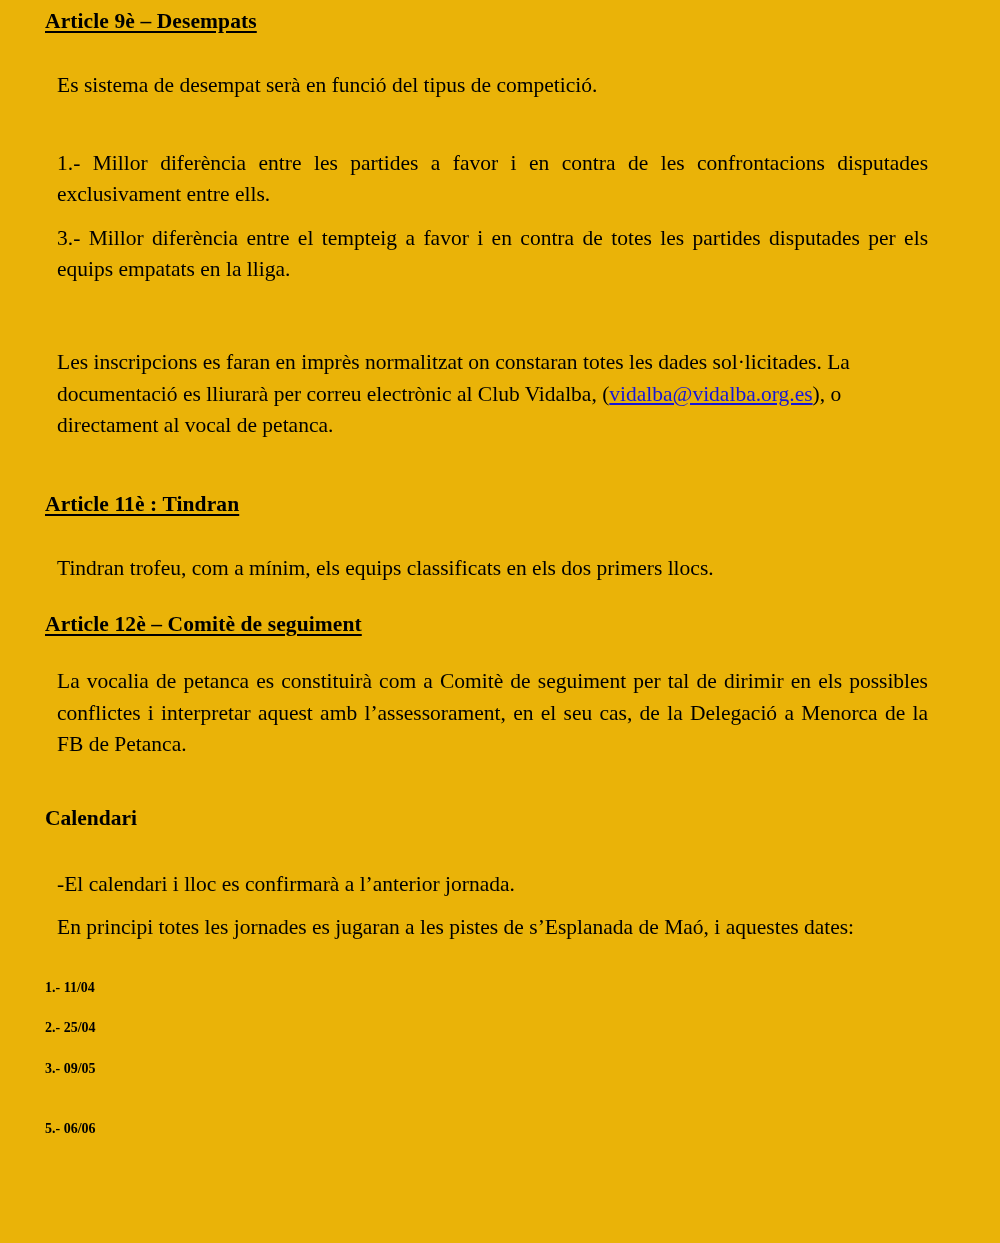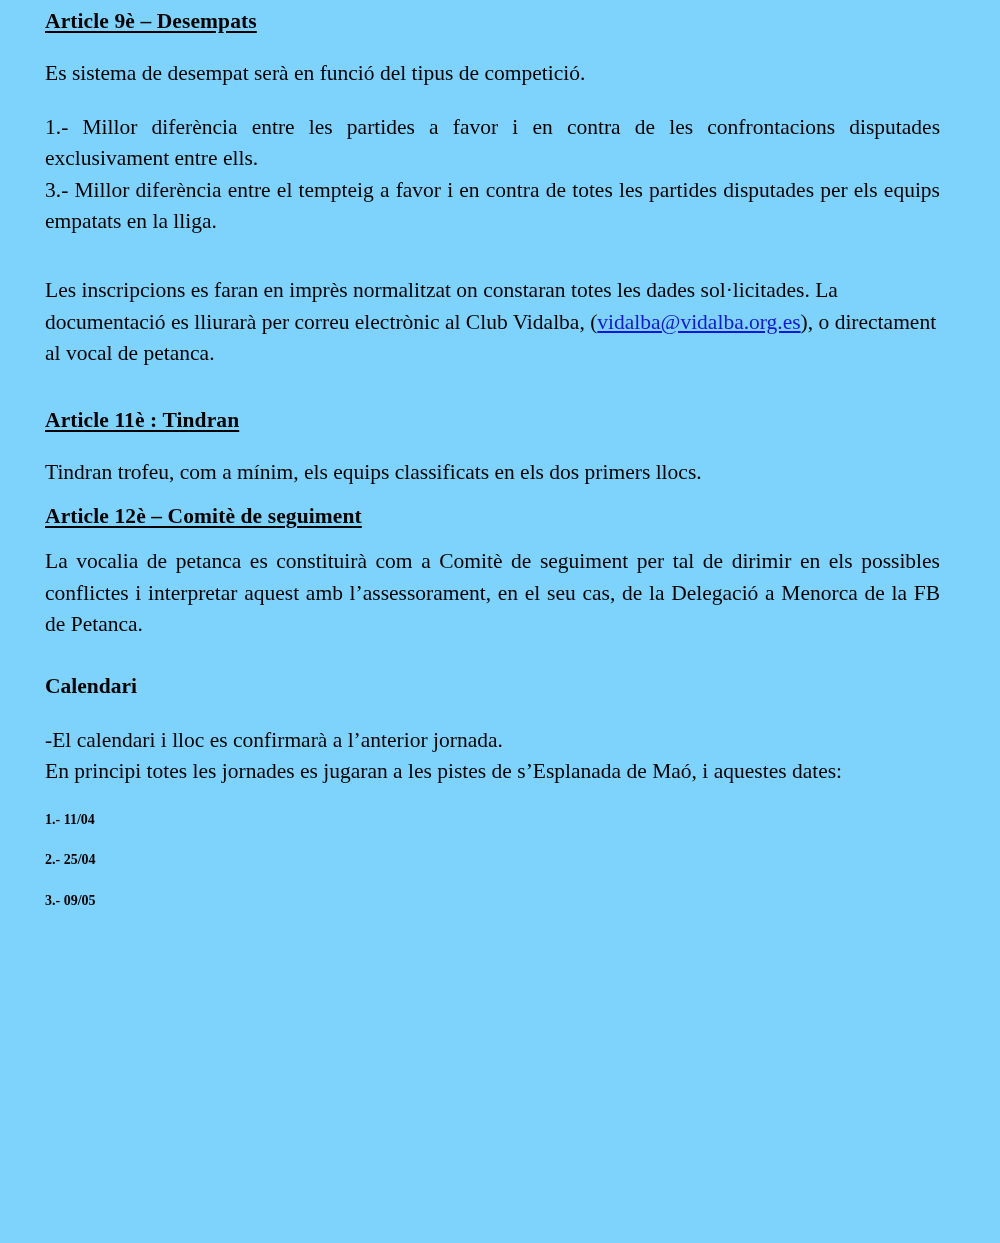--- a/index.html
+++ b/index.html
@@ -14,38 +14,38 @@
     overflow: hidden;
     font-family: "Liberation Serif", "DejaVu Serif", serif;
     color: #000000;
     -webkit-font-smoothing: antialiased;
   }
   .page {
     box-sizing: border-box;
     width: 1000px;
     height: 1243px;
     padding: 8px 60px 12px 45px;
-    background: #7dd3fc;
+    background: #eab308;
   }
   
   .heading {
     font-size: 21.5px;
     font-weight: bold;
     text-decoration: underline;
     text-underline-offset: 3px;
     line-height: 1.30;
     margin: 0;
     letter-spacing: 0.1px;
   }
   .para {
     font-size: 21.5px;
     line-height: 1.47;
     text-align: justify;
     text-justify: inter-word;
-    margin: 0;
+    margin: 12px;
     hyphens: none;
   }
   .para.nojust {
     text-align: left;
   }
   .plainbold {
     font-size: 21.5px;
     font-weight: bold;
     line-height: 1.47;
     margin: 0;
@@ -117,17 +117,18 @@
   <div class="gap-md"></div>
 
   <div>
     <p class="datebold">1.- 11/04</p>
     <div class="gap-date"></div>
     <p class="datebold">2.- 25/04</p>
     <div class="gap-date"></div>
     <p class="datebold">3.- 09/05</p>
     <div class="gap-date"></div>
     <div class="gap-date"></div>
+    <p class="datebold">5.- 06/06</p>
     <div class="gap-date"></div>
 
   </div>
 
 </div>
 
 </body></html>

